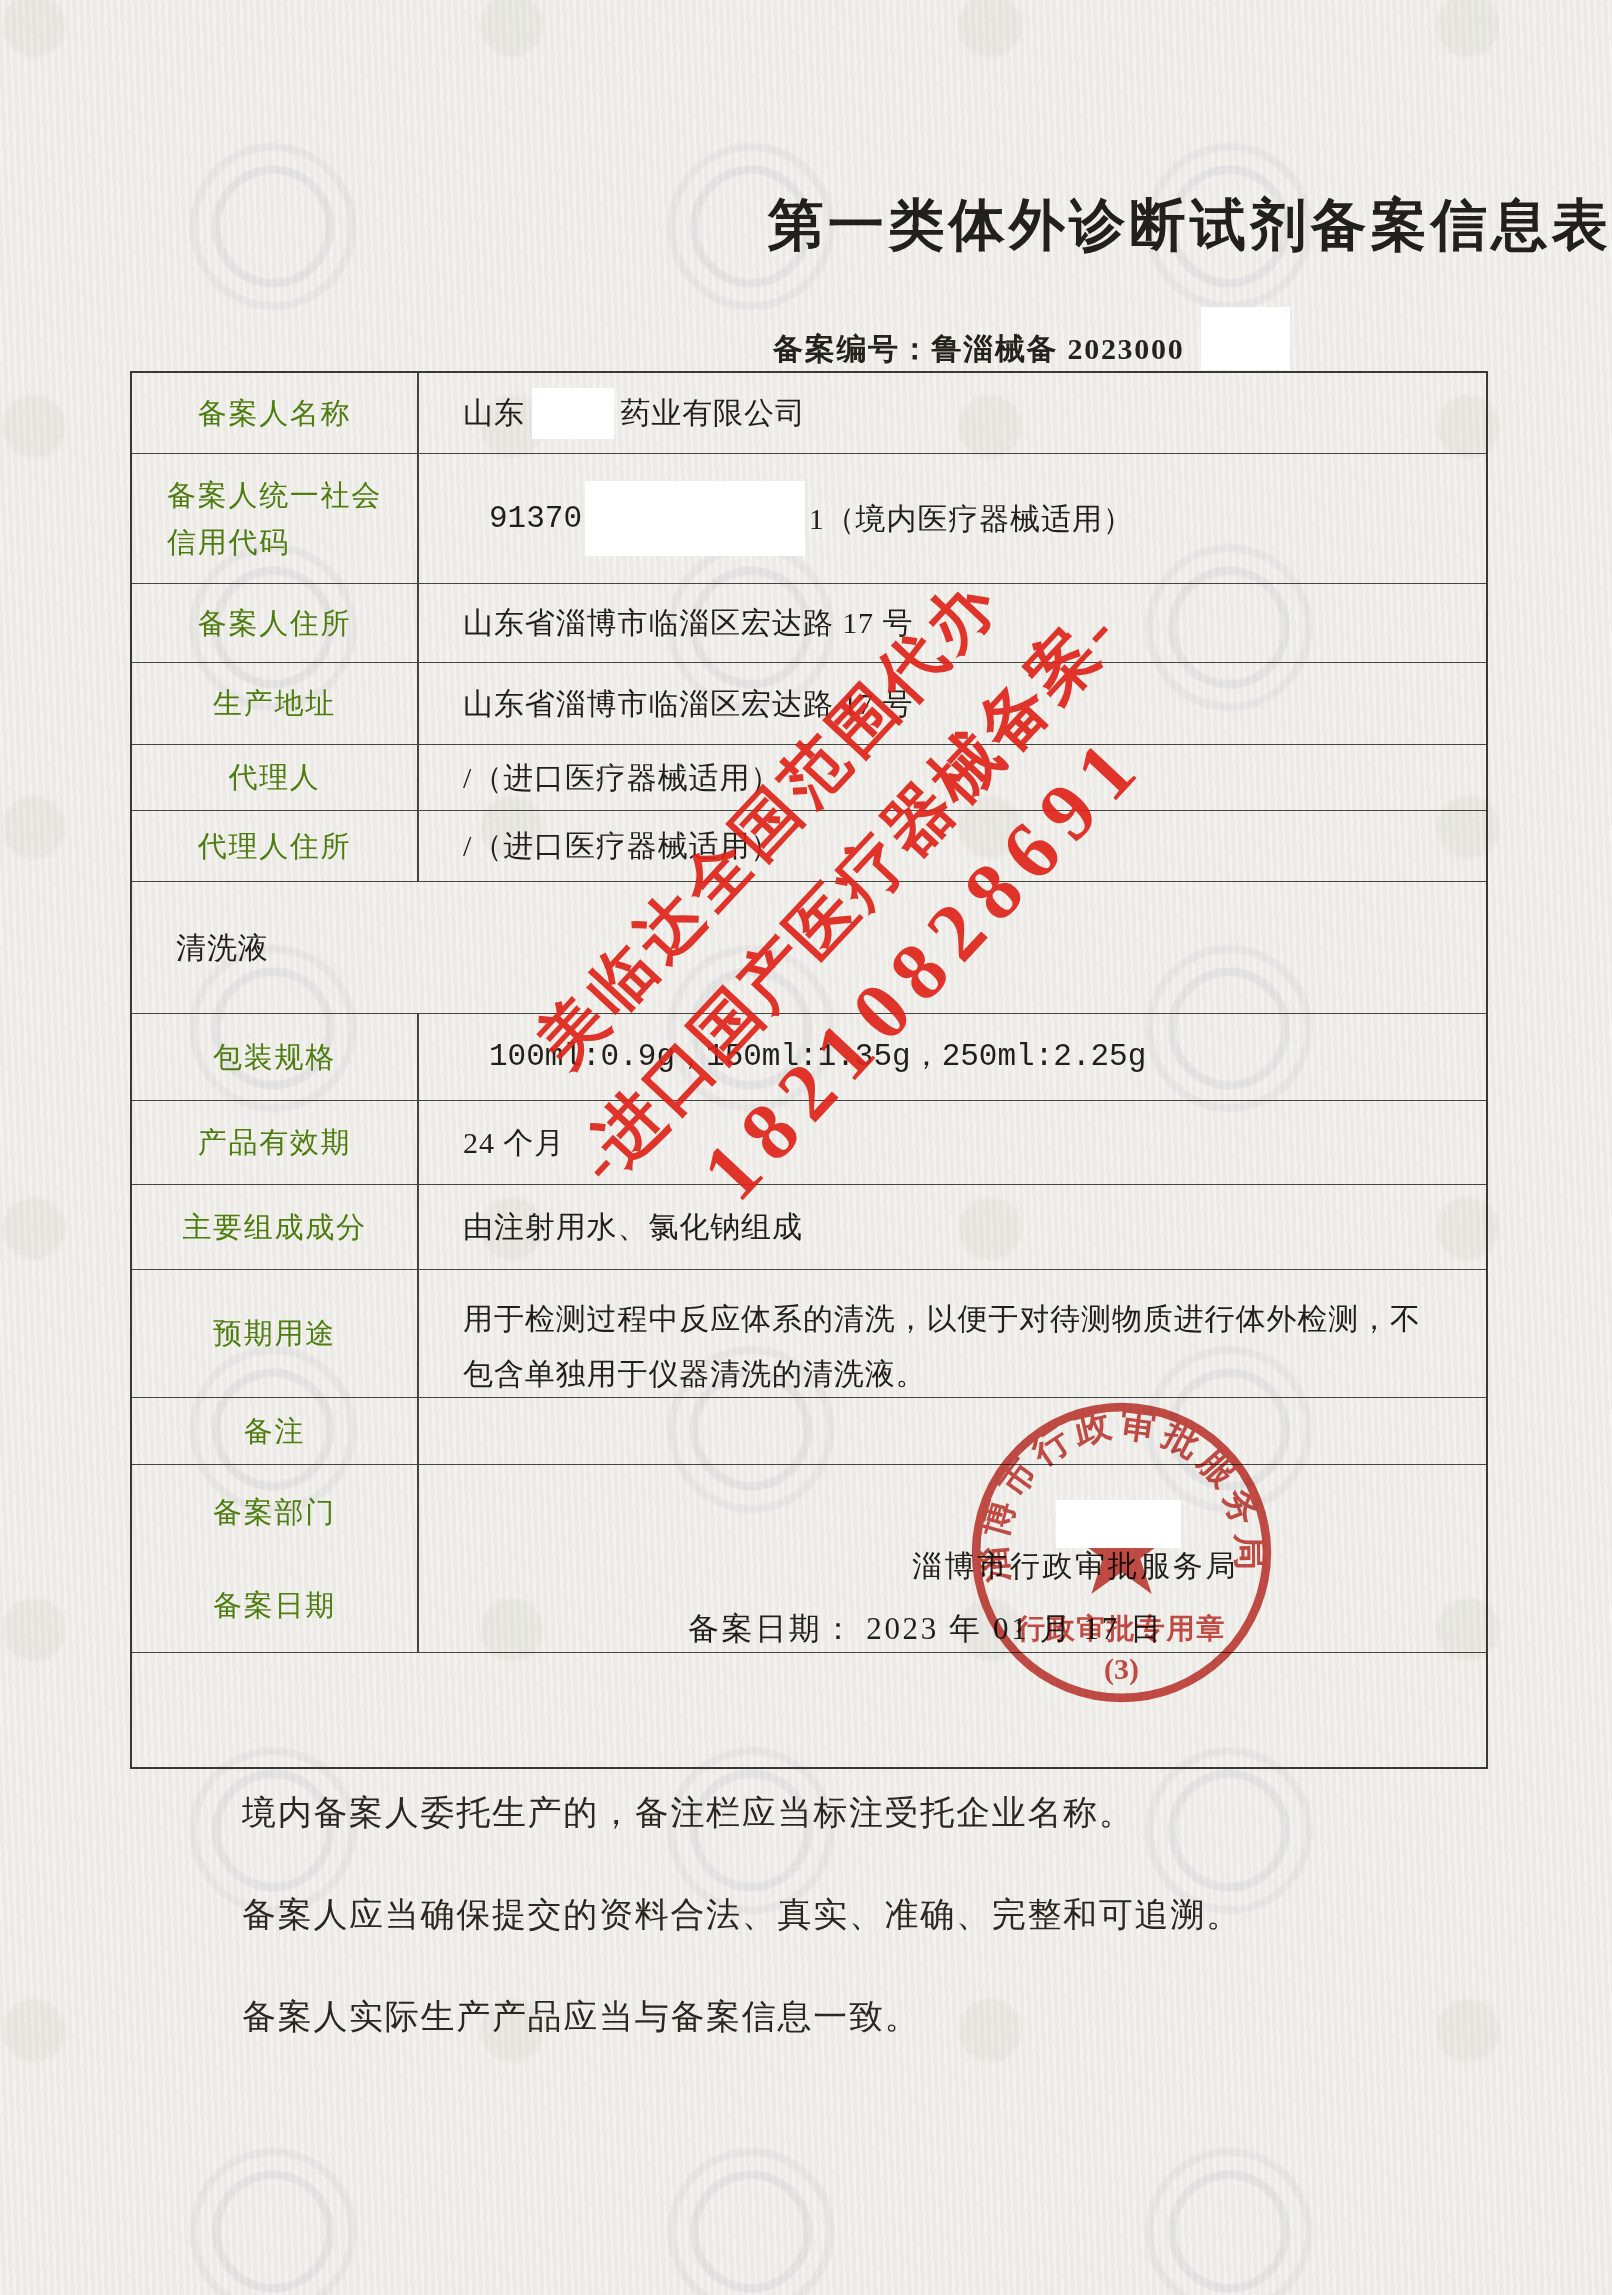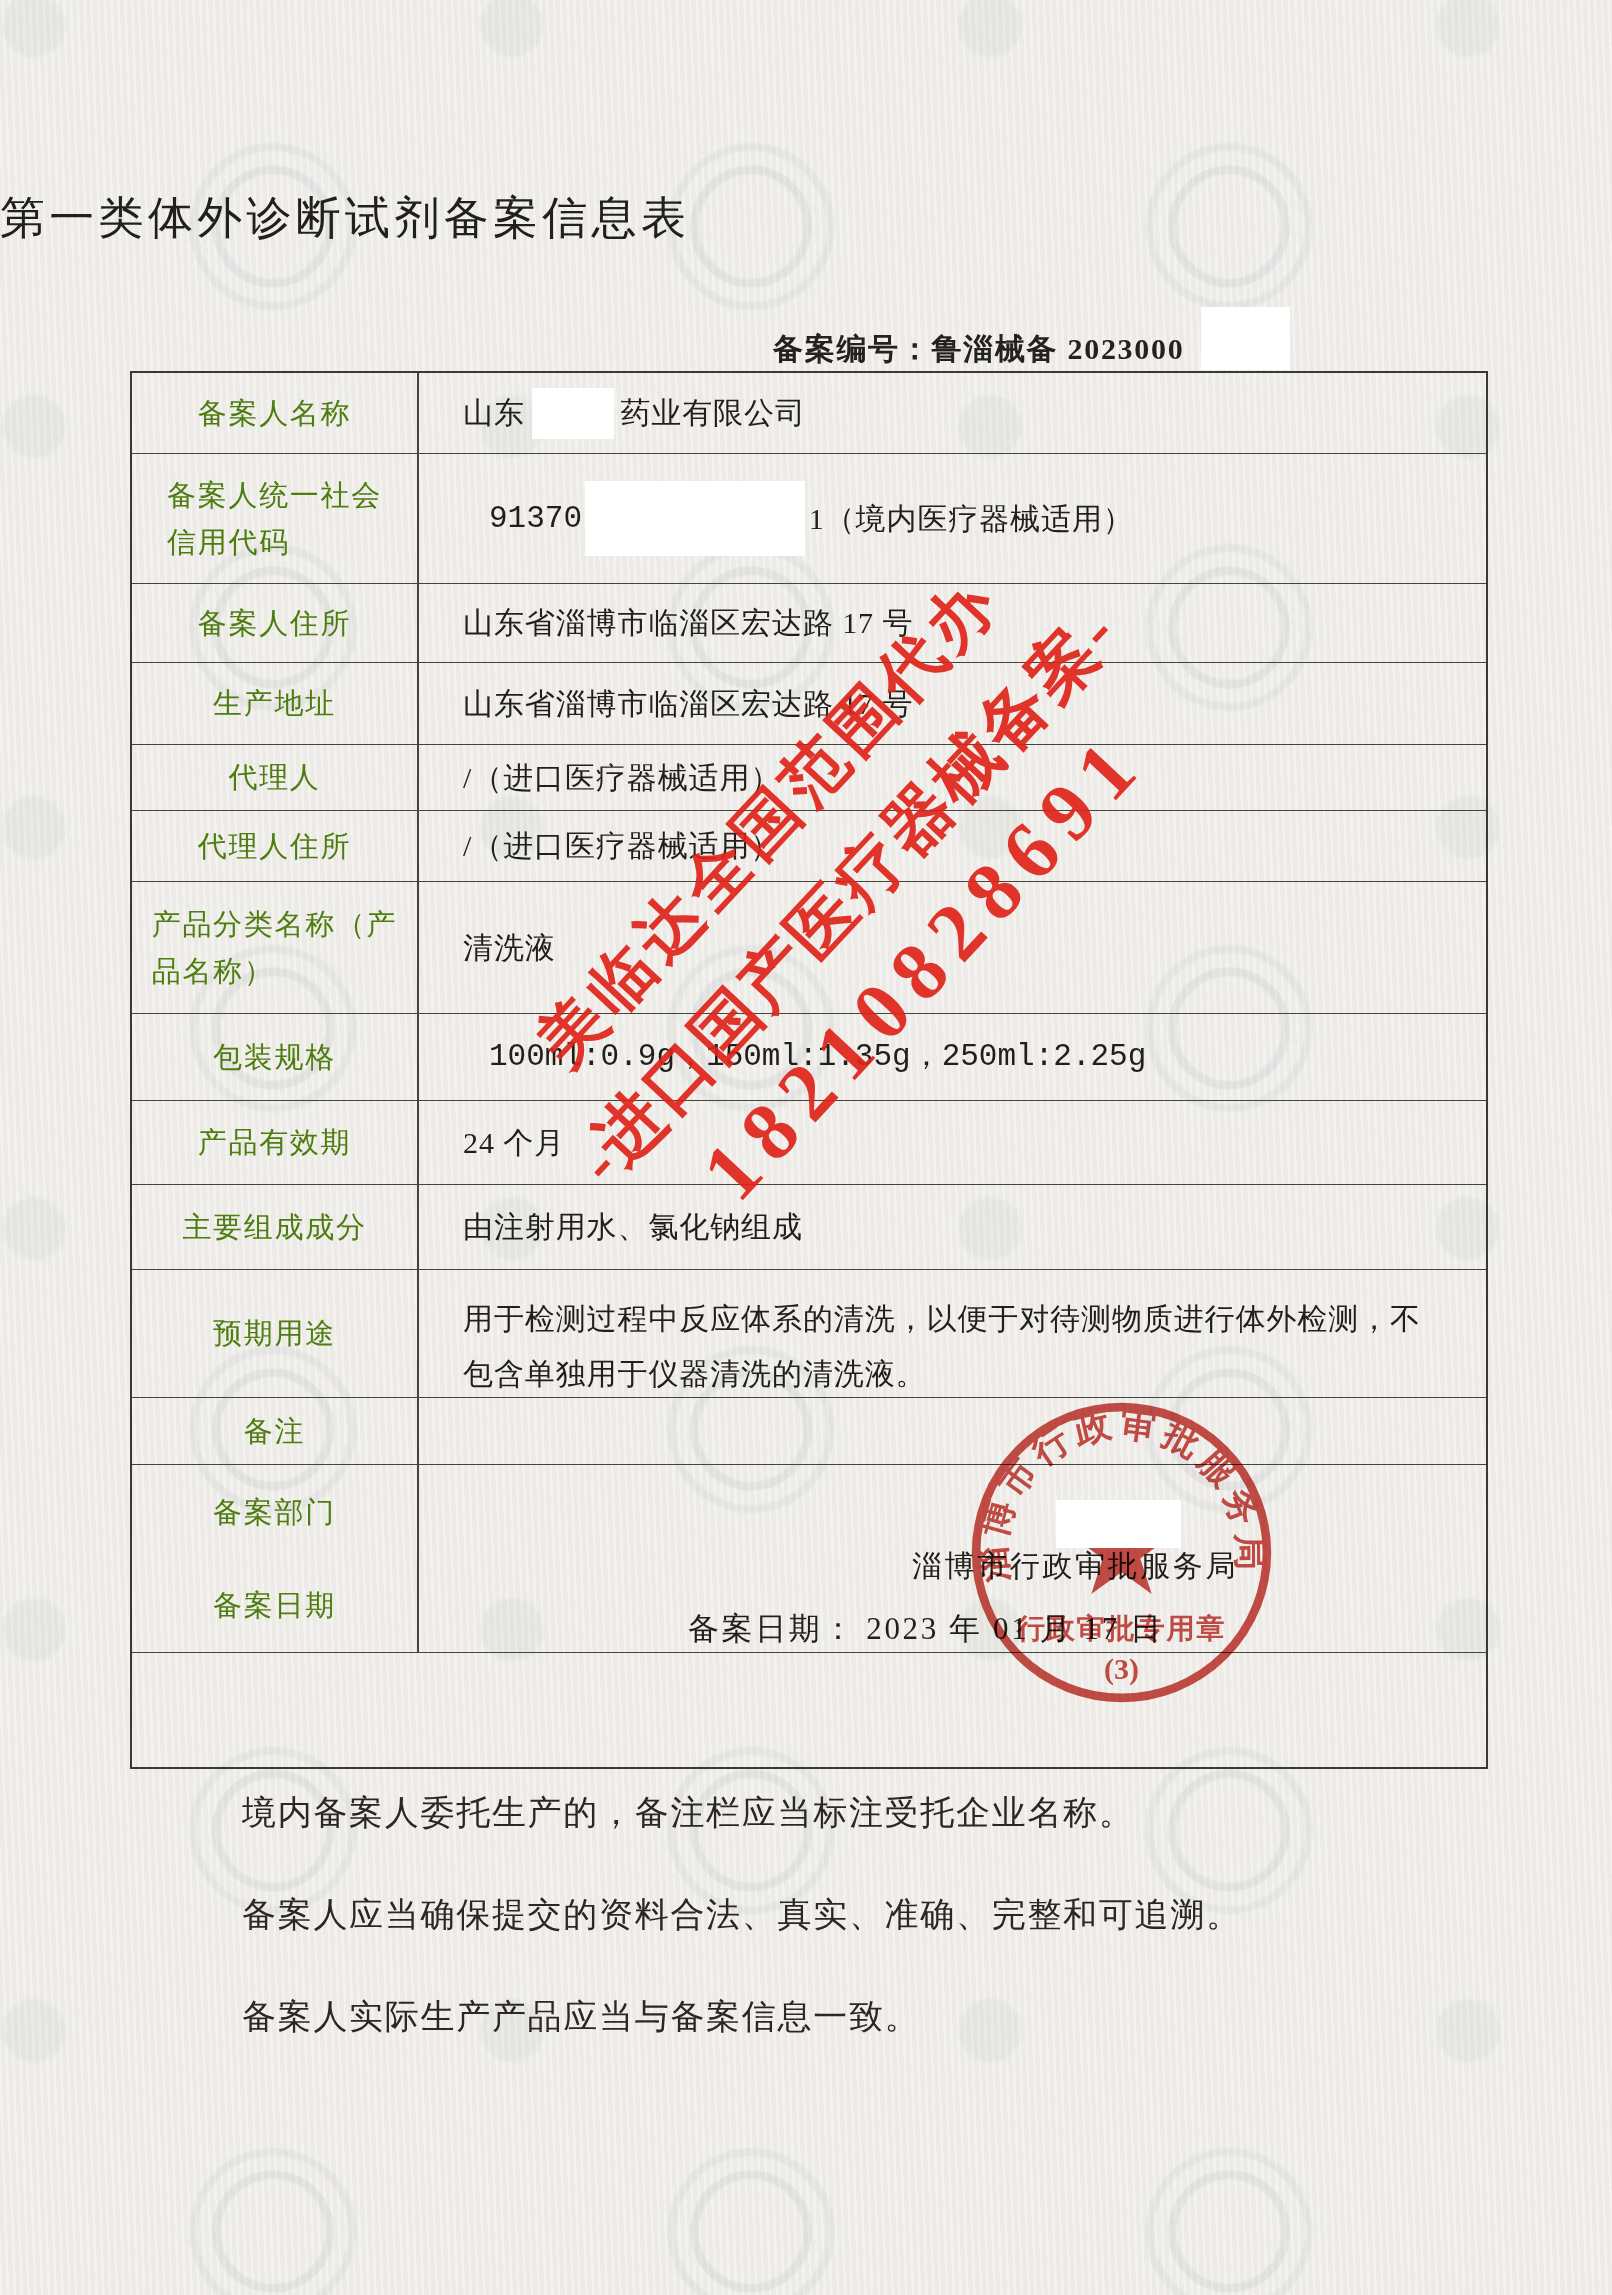--- a/index.html
+++ b/index.html
@@ -9,22 +9,22 @@
     color:#26231e;
     background-color:#efeeea;
     background-image:
       radial-gradient(circle, rgba(176,179,192,0) 51px, rgba(176,179,192,0.20) 54px, rgba(176,179,192,0.20) 60px, rgba(176,179,192,0) 62px, rgba(176,179,192,0) 74px, rgba(176,179,192,0.15) 77px, rgba(176,179,192,0.15) 82px, rgba(176,179,192,0) 85px),
       radial-gradient(circle, rgba(182,186,176,0.14) 0 29px, rgba(182,186,176,0) 34px),
       repeating-linear-gradient(88deg, rgba(255,255,255,0.25) 0 2.6px, rgba(222,220,214,0.18) 2.6px 6.8px);
     background-size:478px 401px,478px 401px,auto;
     background-position:34px 26px,273px 226px,0 0;
   }
   .page-title{
-    position:absolute;top:188px;left:0;width:100%;text-align:left;
-    font-size:45px;font-weight:400;letter-spacing:4.3px;color:#21201c;
+    position:absolute;top:188px;left:0;width:100%;text-align:right;
+    font-size:56px;font-weight:700;letter-spacing:4.3px;color:#21201c;
   }
   .filing-line{
     position:absolute;left:773px;top:307px;display:flex;align-items:flex-end;
     font-size:30px;font-weight:700;letter-spacing:1.7px;color:#24221d;gap:13px;
   }
   .redact{background:#ffffff;display:inline-block;vertical-align:middle;}
   .filing-redact{width:89px;height:63px;margin-left:3.4px;}
 
   
   .doc-table{
@@ -117,22 +117,20 @@
     <div class="t-label">代理人</div>
     <div class="t-value">/（进口医疗器械适用）</div>
   </div>
 
   <div class="t-row" style="height:71px">
     <div class="t-label">代理人住所</div>
     <div class="t-value">/（进口医疗器械适用）</div>
   </div>
 
   <div class="t-row" style="height:132px">
-    <div class="t-label">产品分类名称（产
-品名称）</div>
     <div class="t-value">清洗液</div>
   </div>
 
   <div class="t-row" style="height:87px">
     <div class="t-label">包装规格</div>
     <div class="t-value mono">100ml:0.9g，150ml:1.35g，250ml:2.25g</div>
   </div>
 
   <div class="t-row" style="height:84px">
     <div class="t-label">产品有效期</div>

